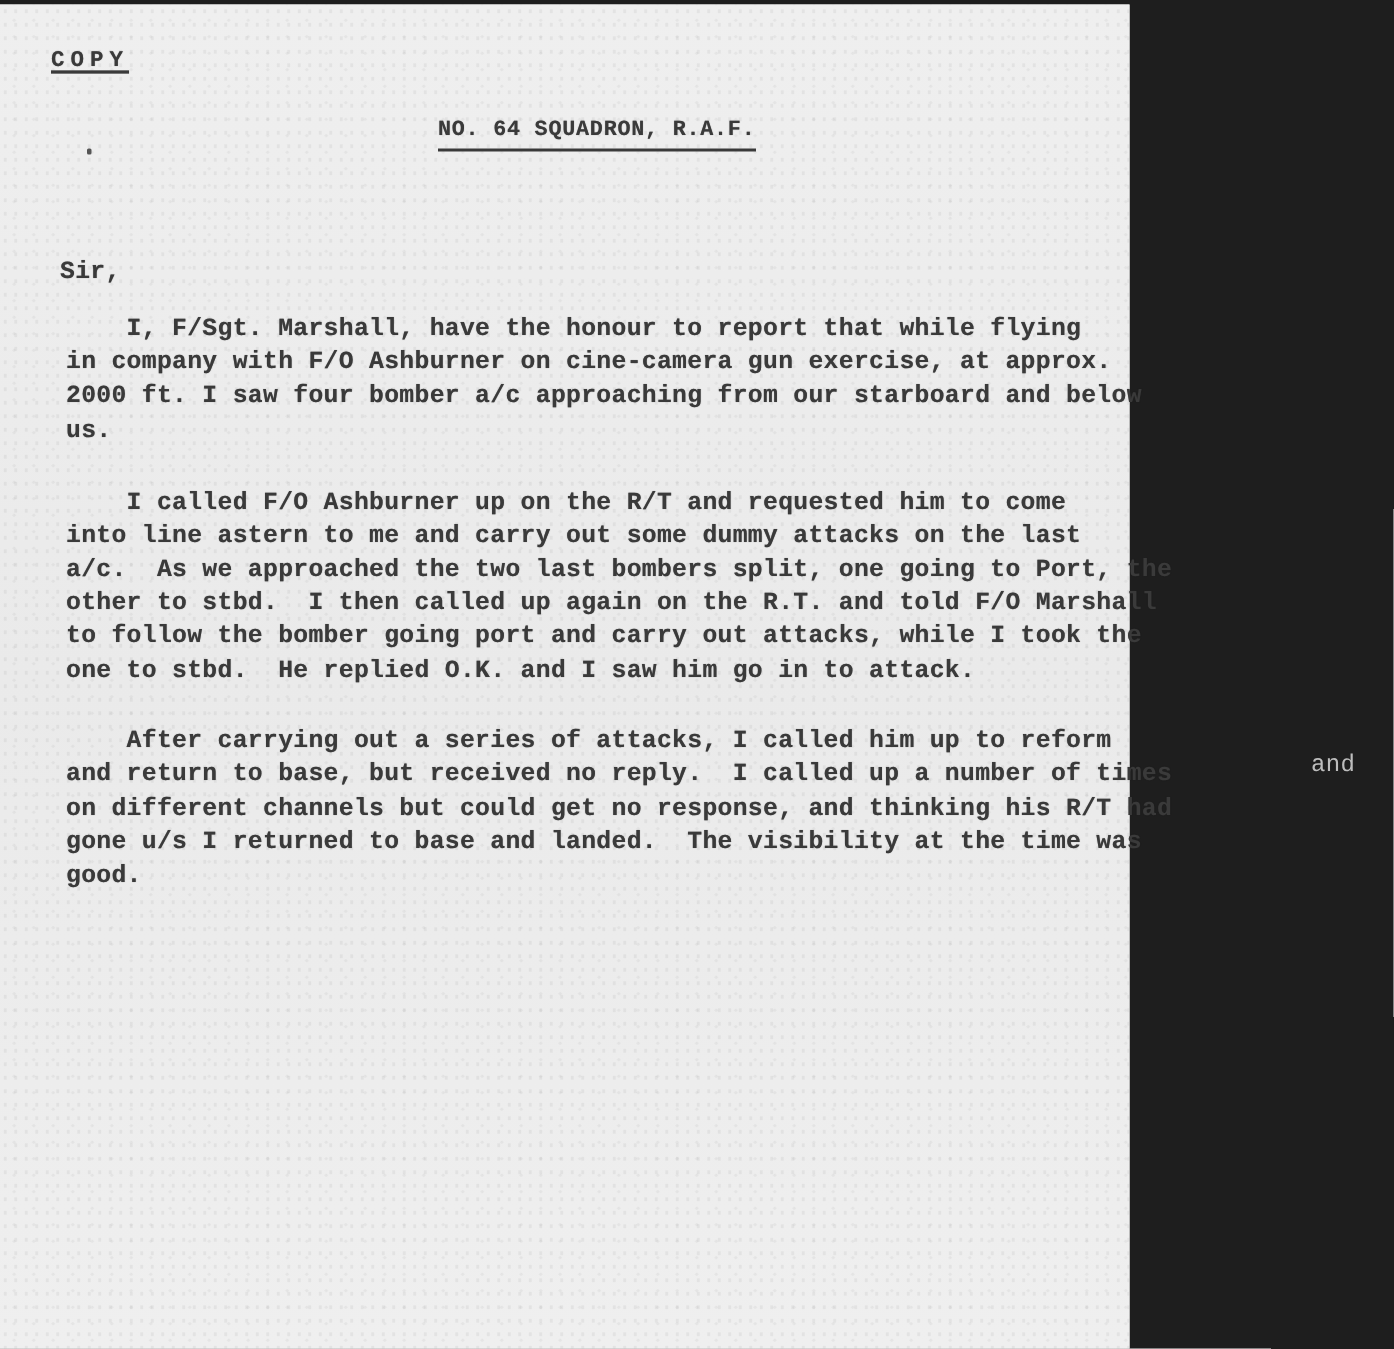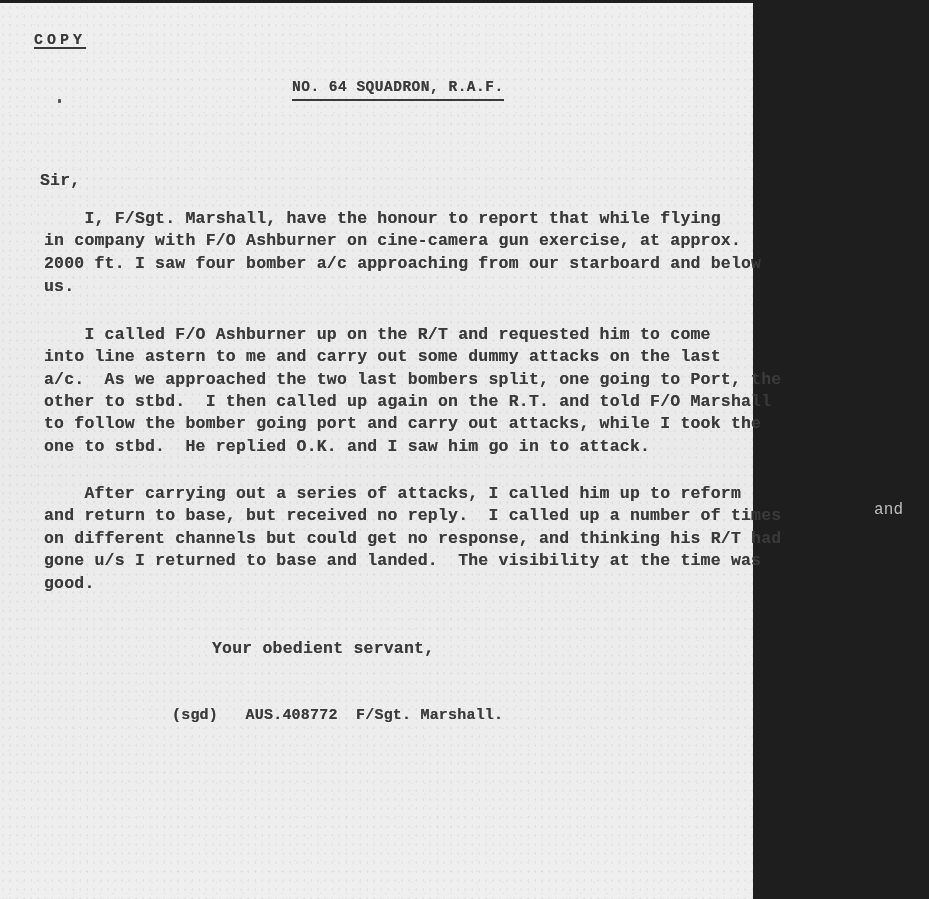--- a/index.html
+++ b/index.html
@@ -109,17 +109,15 @@
 
   <div>
     <div class="tw line" style="top:481px;">    After carrying out a series of attacks, I called him up to reform</div>
     <div class="tw line" style="top:503px;">and return to base, but received no reply.  I called up a number of times</div>
     <div class="tw line" style="top:526px;">on different channels but could get no response, and thinking his R/T had</div>
     <div class="tw line" style="top:548px;text-align:center;">gone u/s I returned to base and landed.  The visibility at the time was</div>
     <div class="tw line" style="top:571px;">good.</div>
     <div class="tw faint" style="left:874px; top:497px; font-size:16px;">and</div>
   </div>
 
-  <div class="tw closing">Your obedient servant,</div>
 
-  <div class="tw signature">(sgd)   AUS.408772  F/Sgt. Marshall.</div>
 
 </div>
 
 </body></html>

